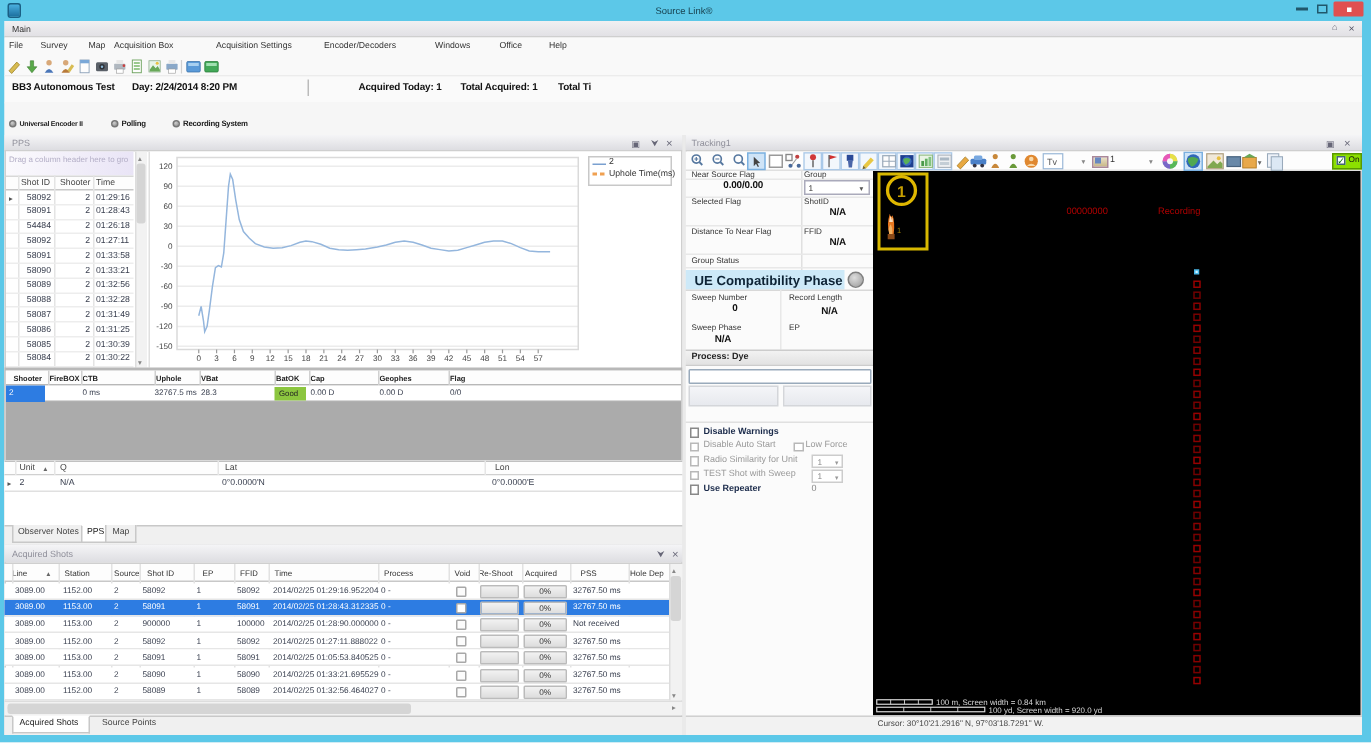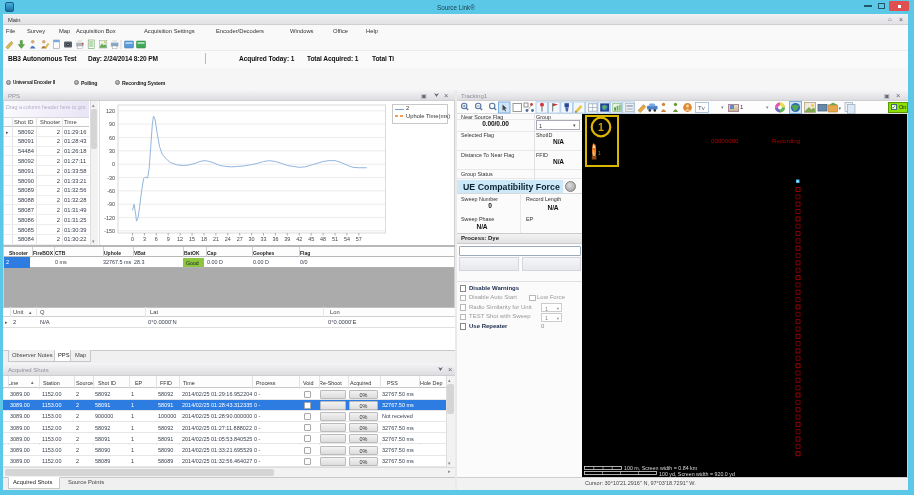--- a/index.html
+++ b/index.html
@@ -520,21 +520,21 @@
   </div>
 <div style="position:absolute;left:573px;top:122px;white-space:nowrap;font-size:5px;color:#555;">▾</div>
 <div style="position:absolute;left:461px;top:132px;white-space:nowrap;font-size:5.4px;color:#333;">Selected Flag</div>
 <div style="position:absolute;left:536px;top:132px;white-space:nowrap;font-size:5.4px;color:#333;">ShotID</div>
 <div style="left:534px;top:138px;width:49px;height:11px;text-align:center;font-size:6.6px;font-weight:bold;color:#111;letter-spacing:-0.1px;">N/A</div>
 <div style="position:absolute;left:461px;top:151.5px;white-space:nowrap;font-size:5.4px;color:#333;">Distance To Near Flag</div>
 <div style="position:absolute;left:536px;top:151.5px;white-space:nowrap;font-size:5.4px;color:#333;">FFID</div>
 <div style="left:534px;top:158px;width:49px;height:11px;text-align:center;font-size:6.6px;font-weight:bold;color:#111;letter-spacing:-0.1px;">N/A</div>
 <div style="position:absolute;left:461px;top:171px;white-space:nowrap;font-size:5.4px;color:#333;">Group Status</div>
 <div style="left:457px;top:180px;width:106px;height:12.5px;background:#cde9f8;">
-    <span style="font-size:8.8px;font-weight:bold;color:#0d2335;position:absolute;left:6px;top:1.5px;white-space:nowrap;">UE Compatibility Force</span>
+    <span style="font-size:8.8px;font-weight:bold;color:#0d2335;position:absolute;left:6px;top:1.5px;white-space:nowrap;">UE Compatibility Phase</span>
   </div>
 <div style="left:565px;top:180.5px;width:11px;height:11px;border-radius:50%;background:radial-gradient(circle at 40% 35%,#ddd,#9a9a9a);border:1px solid #808080;"></div>
 <div style="left:457px;top:193px;width:126px;height:1px;background:#d8d8d8;"></div>
 <div style="left:520px;top:193px;width:1px;height:40px;background:#e8e8e8;"></div>
 <div style="position:absolute;left:461px;top:195.5px;white-space:nowrap;font-size:5.4px;color:#333;">Sweep Number</div>
 <div style="position:absolute;left:526px;top:195.5px;white-space:nowrap;font-size:5.4px;color:#333;">Record Length</div>
 <div style="left:457px;top:202px;width:66px;height:11px;text-align:center;font-size:6.6px;font-weight:bold;color:#111;letter-spacing:-0.1px;">0</div>
 <div style="left:523px;top:204px;width:60px;height:11px;text-align:center;font-size:6.6px;font-weight:bold;color:#111;letter-spacing:-0.1px;">N/A</div>
 <div style="position:absolute;left:461px;top:215.5px;white-space:nowrap;font-size:5.4px;color:#333;">Sweep Phase</div>
 <div style="position:absolute;left:526px;top:215.5px;white-space:nowrap;font-size:5.4px;color:#333;">EP</div>

